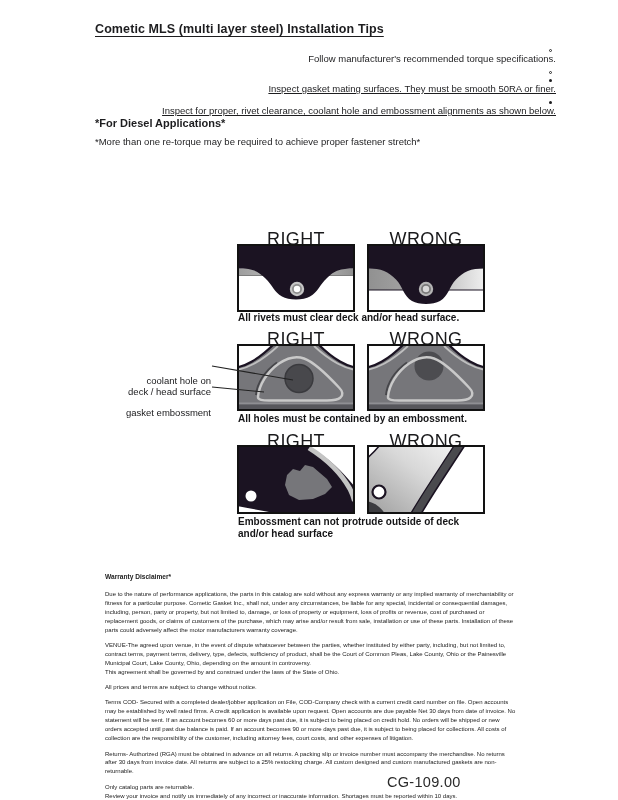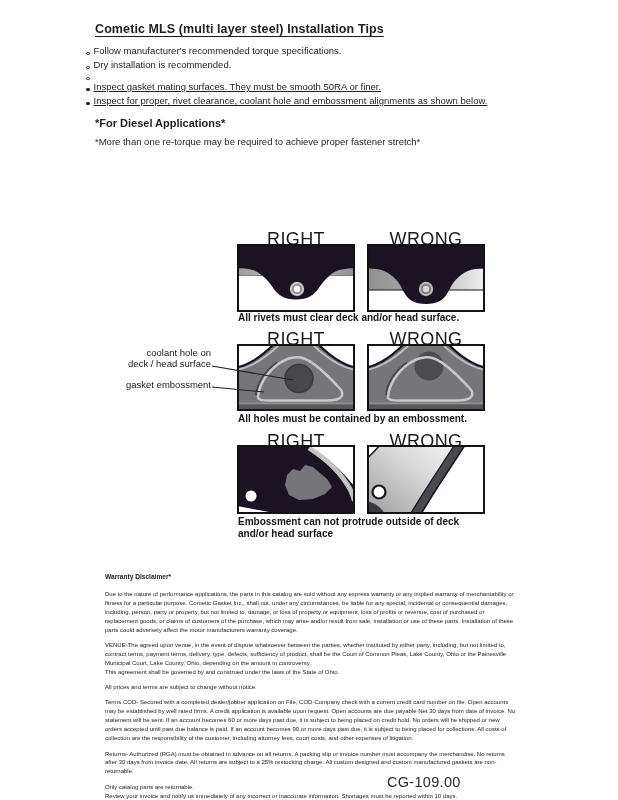--- a/index.html
+++ b/index.html
@@ -6,49 +6,45 @@
     --ink:#1b1322; --text:#1d1d1f; --panel-gray:#76767a; --panel-gray-dark:#57575c;
     --hole-gray:#48484c; --contour-light:#c9c9c9; --page-bg:#ffffff;
   }
   *{margin:0;padding:0;box-sizing:border-box;}
   html,body{width:618px;height:800px;}
   body{background:var(--page-bg);font-family:"Liberation Sans","DejaVu Sans",sans-serif;color:var(--text);position:relative;overflow:hidden;}
   .abs{position:absolute;}
   .page-title{left:95px;top:22px;font-size:12.5px;font-weight:bold;letter-spacing:.1px;
     text-decoration:underline;text-underline-offset:2.5px;text-decoration-thickness:1.2px;}
   .tips{left:86px;top:44px;width:470px;font-size:9.5px;line-height:14px;}
-  .bullet{display:flex;align-items:center;}
+  .bullet{display:flex;align-items:flex-end;flex-direction:column;}
   .b-marker{width:3.5px;height:3.5px;border:1px solid #2a2a2a;border-radius:50%;margin:4.5px 4px 0 0;flex:0 0 auto;}
   .sub{text-decoration:underline;}
   .s-marker{width:3.5px;height:3.5px;background:#1d1d1f;border-radius:50%;margin:4.5px 4px 0 0;flex:0 0 auto;}
   .diesel{left:95px;top:117px;width:428px;font-size:9.5px;line-height:13px;}
   .diesel-h{font-size:11px;font-weight:bold;margin-bottom:5px;}
   .diesel p{margin-bottom:10px;}
   .dg-label{width:118px;text-align:center;font-size:18px;font-weight:500;letter-spacing:.4px;color:#19191b;}
   .dg-caption{font-size:10px;font-weight:600;color:#151517;white-space:pre-line;line-height:11.5px;}
   .panel{line-height:0;}
-  .callout{width:115px;text-align:right;font-size:9.5px;line-height:11px;white-space:pre-line;color:#19191b;}
+  .callout{width:115px;text-align:right;font-size:9.5px;line-height:11px;white-space:pre-line;color:#19191b;margin-top:28px;}
   .legal{left:105px;top:573px;width:412px;font-size:6px;line-height:8.9px;color:#222;}
   .legal-h{font-size:6.6px;font-weight:bold;margin-bottom:8px;}
   .legal p{margin-bottom:6.5px;white-space:pre-line;}
   .code{left:387px;top:758px;font-size:14.5px;color:#2a2a2a;letter-spacing:.3px;margin-top:16px;}
 </style>
 </head>
 <body>
 
 <h1 class="abs page-title">Cometic MLS (multi layer steel) Installation Tips</h1>
 
 <div class="abs tips">
   <div class="bullet">
     <span class="b-marker"></span>
     <span>Follow manufacturer's recommended torque specifications.</span>
-  </div>
-  <div class="bullet">
-    <span class="b-marker"></span>
-    <span>Dry installation is recommended.</span>
   </div>
   <div class="bullet">
     <span class="b-marker"></span>
   </div>
   <div class="bullet sub">
     <span class="s-marker"></span>
     <span>Inspect gasket mating surfaces.  They must be smooth 50RA or finer.</span>
   </div>
   <div class="bullet sub">
     <span class="s-marker"></span>

